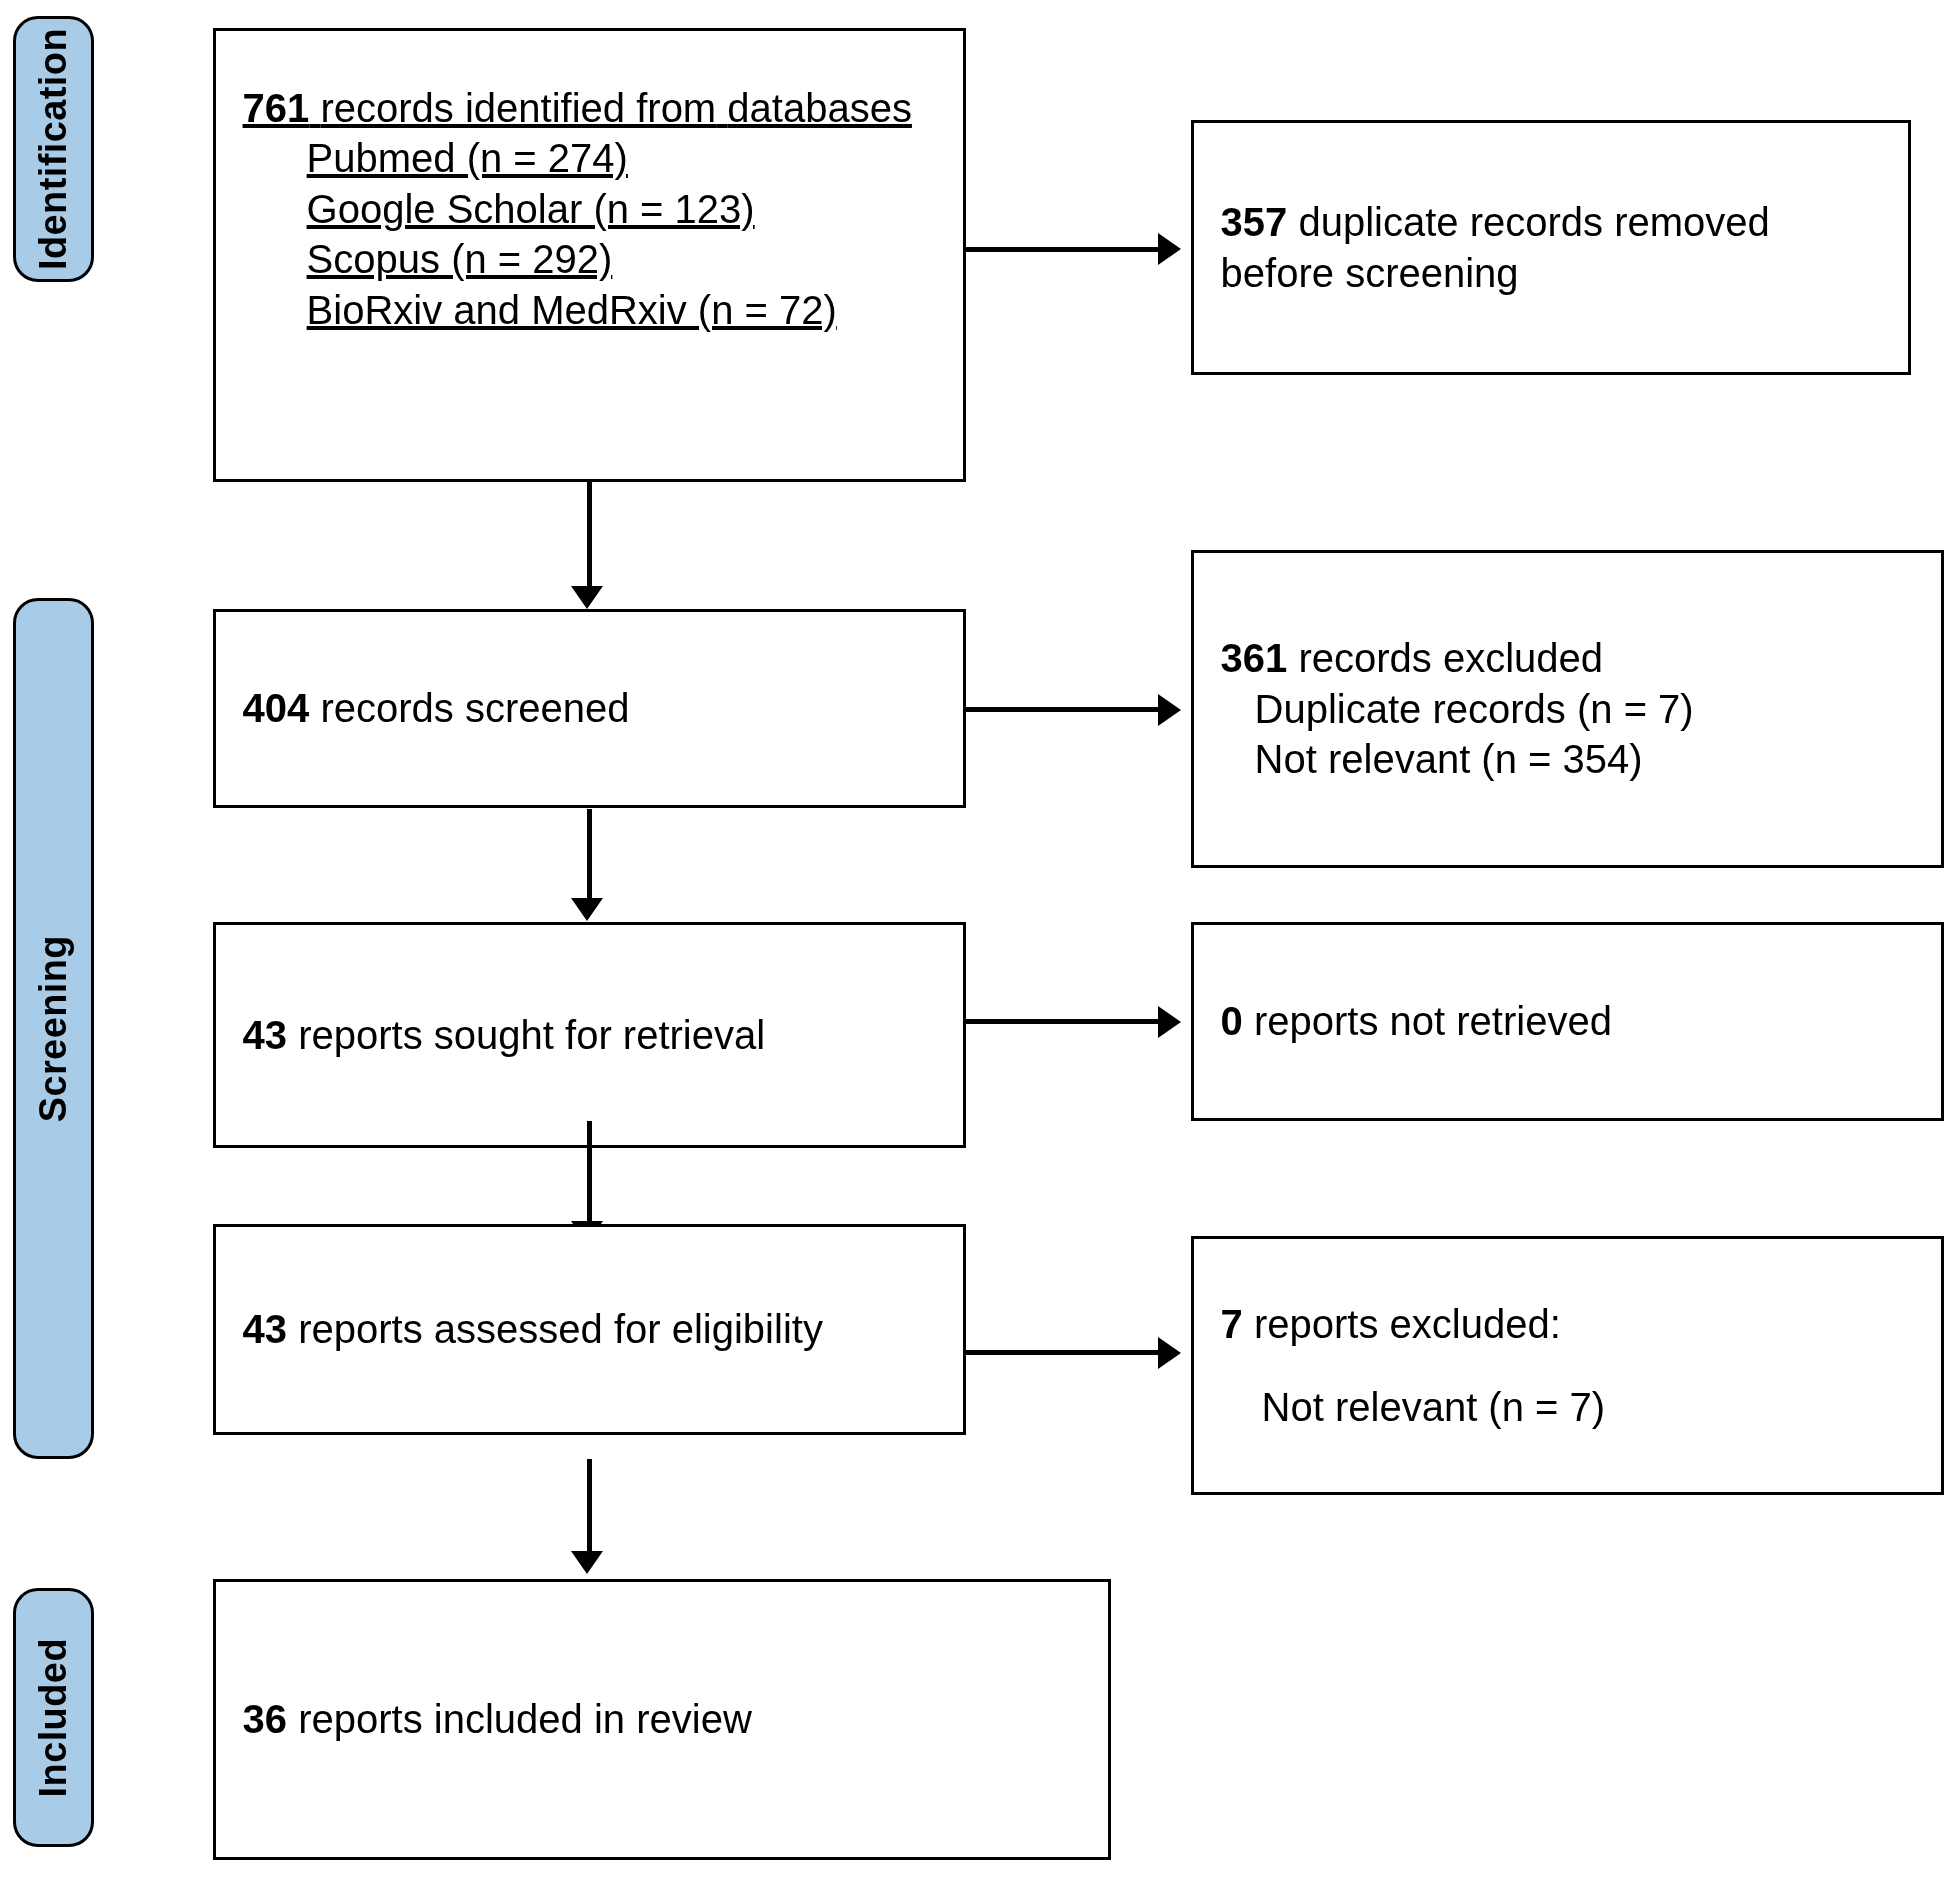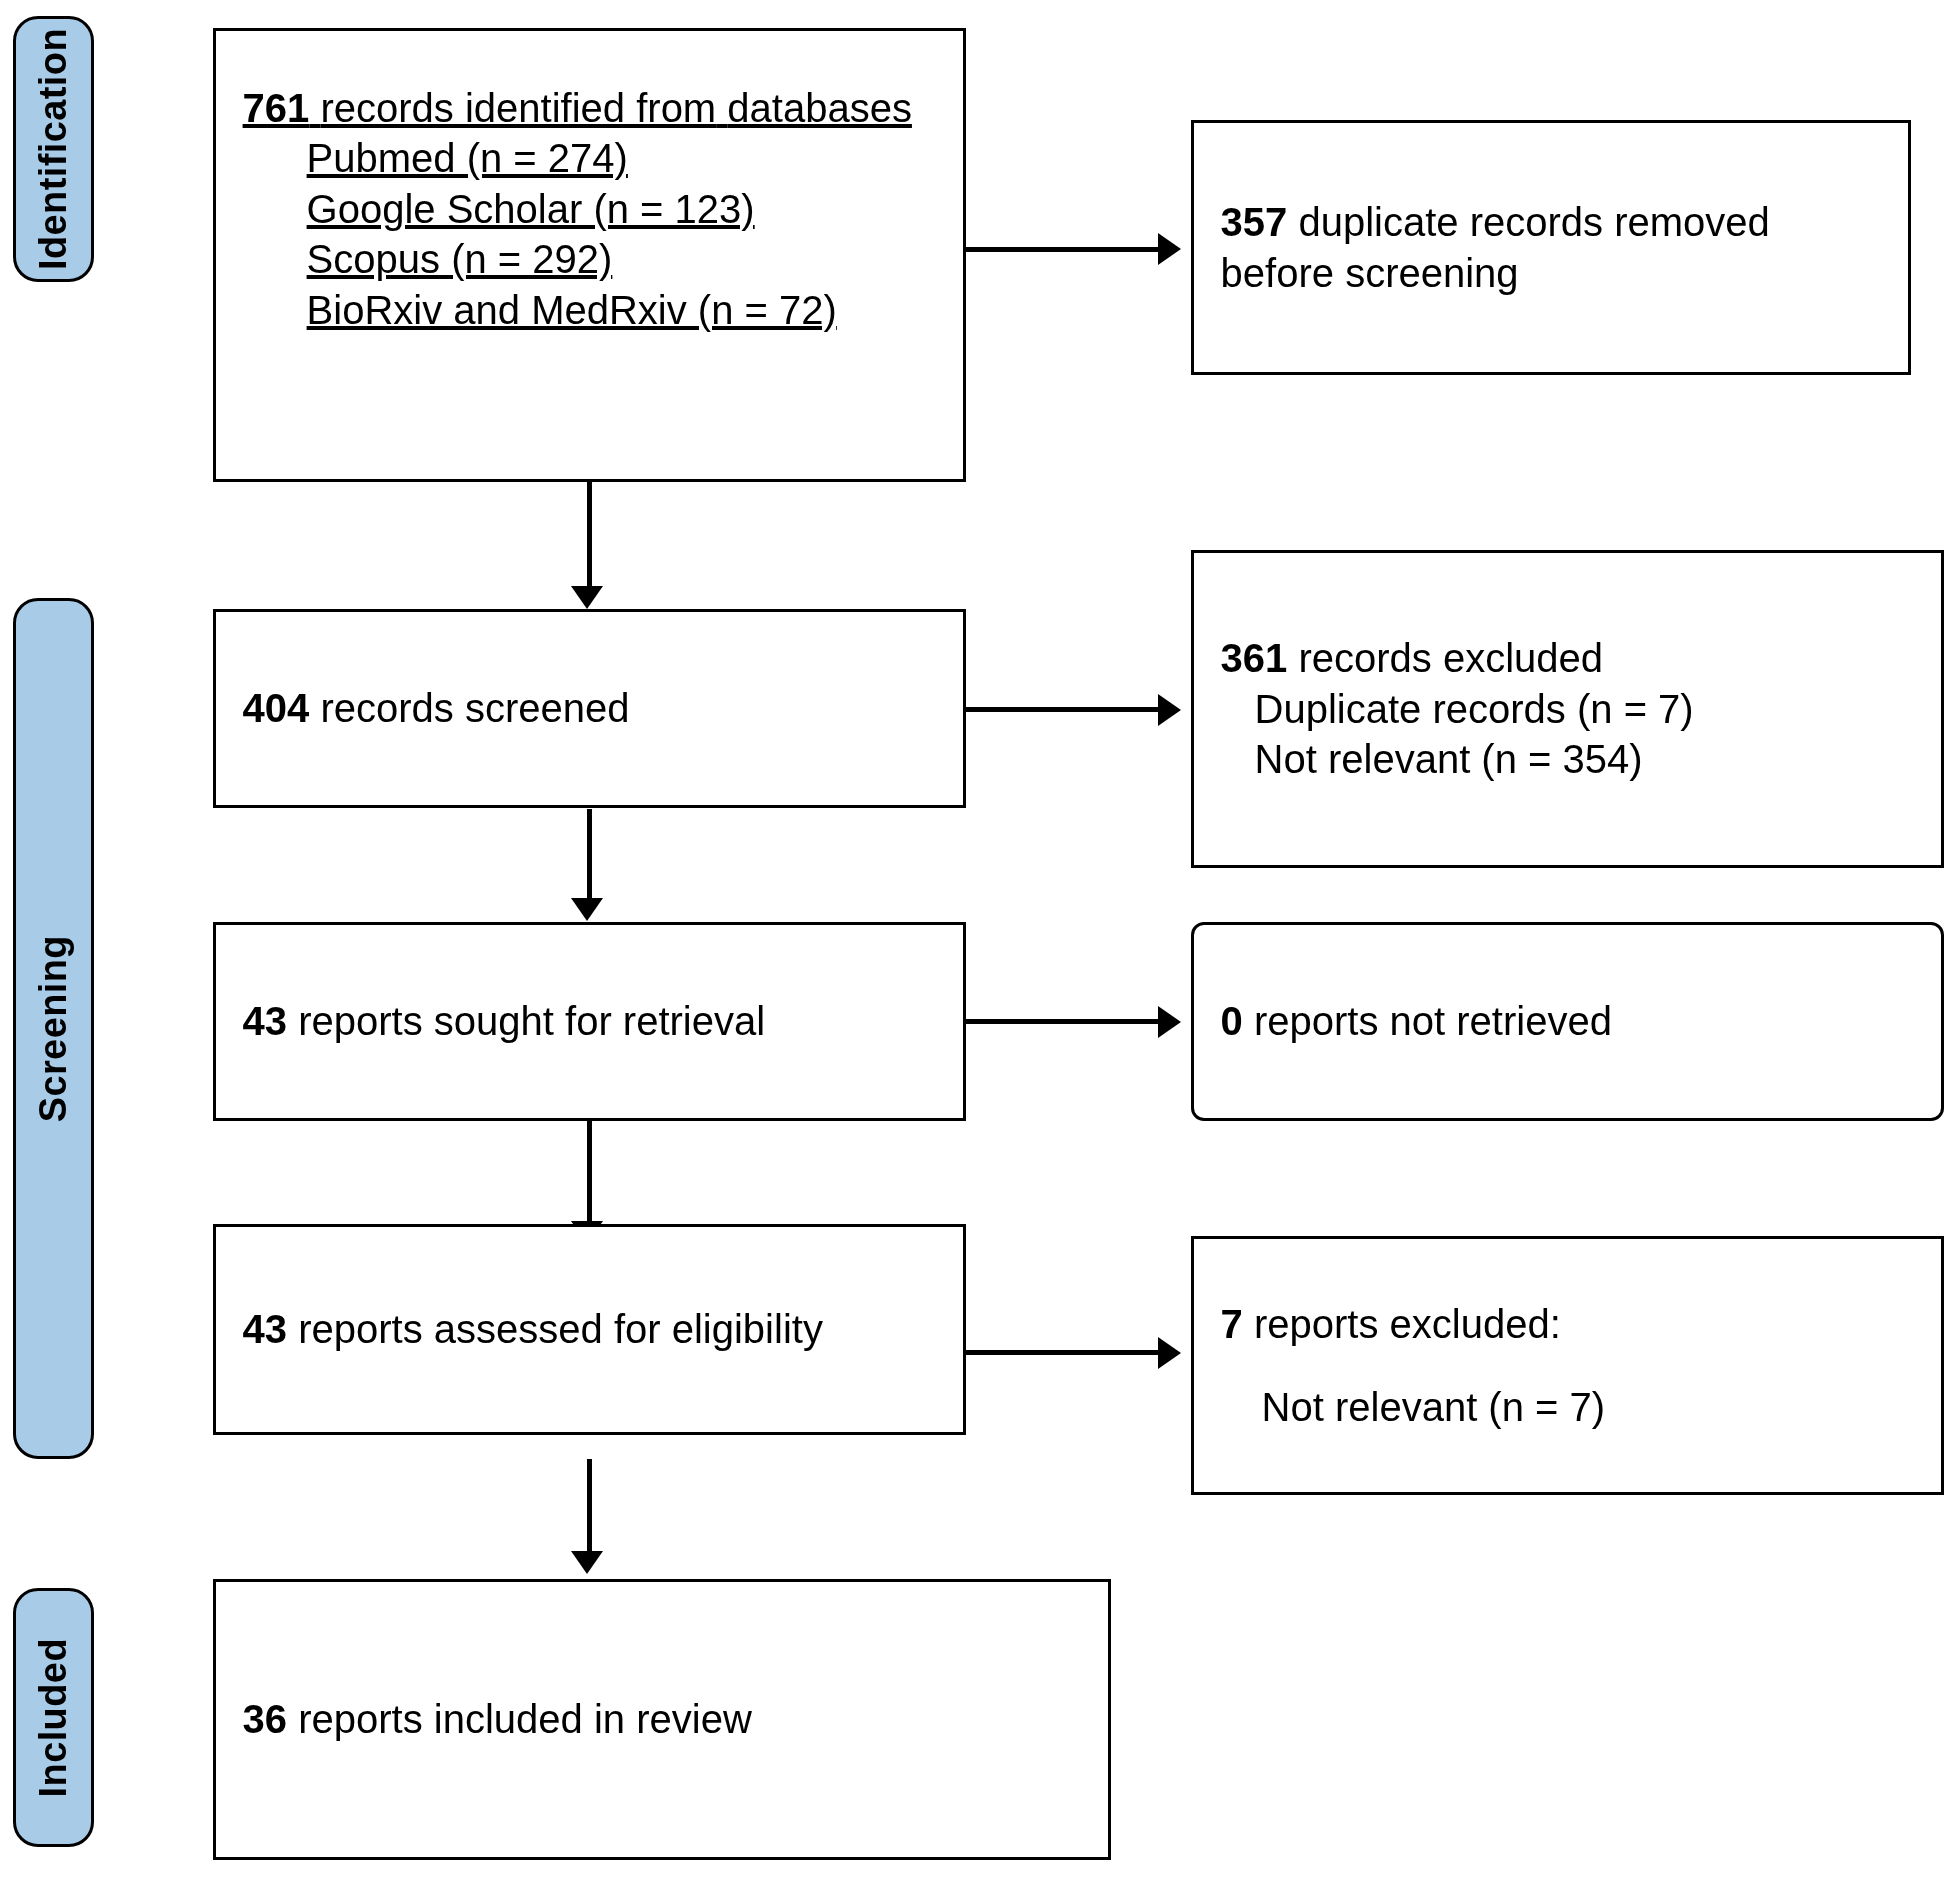--- a/index.html
+++ b/index.html
@@ -152,28 +152,28 @@
     <div class="line" style="padding-left:34px;">Duplicate records (n = 7)</div>
     <div class="line" style="padding-left:34px;">Not relevant (n = 354)</div>
   </div>
 
   <div class="hline" style="left:966px; top:707px; width:192px;"></div>
   <div class="arrow-right" style="left:1158px; top:694px;"></div>
 
   <div class="vline" style="left:587px; top:809px; height:96px;"></div>
   <div class="arrow-down" style="left:571px; top:898px;"></div>
 
-  <div class="box" style="left:213px; top:922px; width:753px; height:199px;">
+  <div class="box" style="left:213px; top:922px; width:753px; height:226px;">
     <div class="line">
       <b>43</b>
       <span>reports sought for retrieval</span>
     </div>
   </div>
 
-  <div class="box" style="left:1191px; top:922px; width:753px; height:199px;border-radius:13px;">
+  <div class="box" style="left:1191px; top:922px; width:753px; height:199px;">
     <div class="line">
       <b>0</b>
       <span>reports not retrieved</span>
     </div>
   </div>
 
   <div class="hline" style="left:966px; top:1019px; width:192px;"></div>
   <div class="arrow-right" style="left:1158px; top:1006px;"></div>
 
   <div class="vline" style="left:587px; top:1121px; height:107px;"></div>

